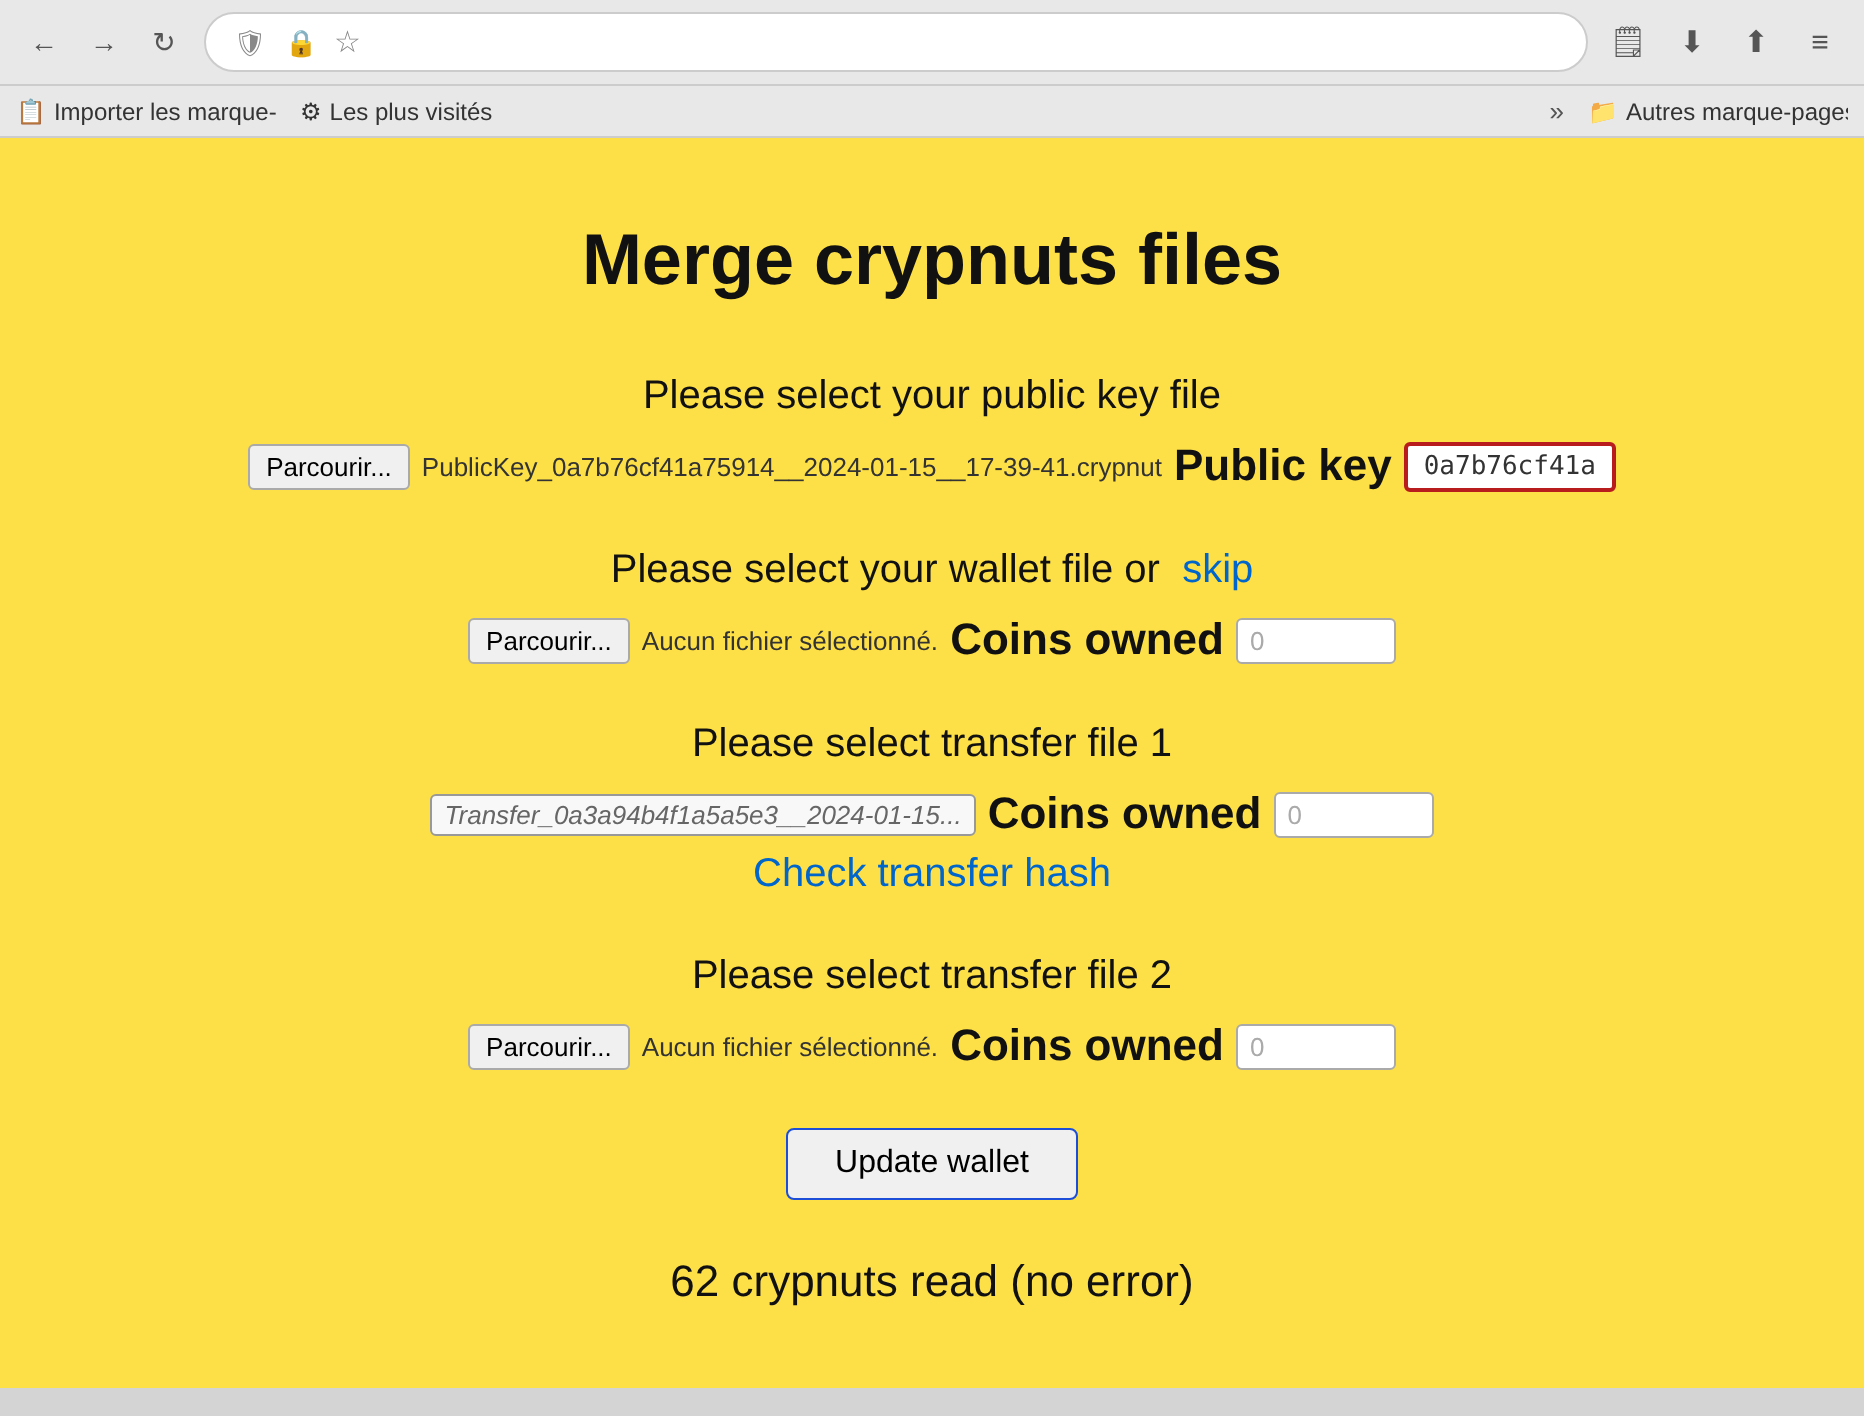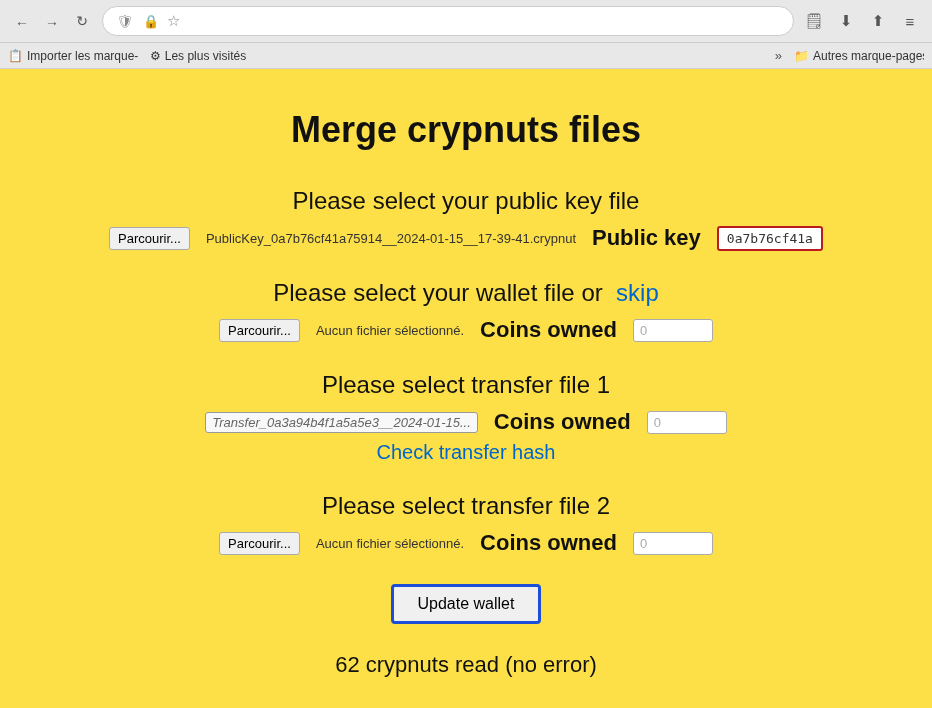--- a/index.html
+++ b/index.html
@@ -151,35 +151,35 @@
     .section {
       width: 100%;
       max-width: 750px;
       margin-bottom: 28px;
       display: flex;
       flex-direction: column;
       align-items: center;
     }
 
     .section-label {
-      font-size: 24px;
+      font-size: 20px;
       color: #111;
       margin-bottom: 10px;
       text-align: right;
     }
 
     .section-label a {
       color: #0066cc;
       text-decoration: none;
     }
 
     .section-row {
       display: flex;
       align-items: center;
-      gap: 16px;
+      gap: 6px;
       flex-wrap: wrap;
     }
 
     .browse-btn {
       padding: 3px 8px;
       font-size: 13px;
       background: #f0f0f0;
       border: 1px solid #aaa;
       border-radius: 3px;
       cursor: pointer;
@@ -240,21 +240,21 @@
       color: #0066cc;
       font-size: 20px;
       text-decoration: none;
       cursor: pointer;
     }
 
     .update-btn {
       padding: 8px 24px;
       font-size: 16px;
       background: #f0f0f0;
-      border: 3px solid #1d4ed8;
+      border: 1px solid #1d4ed8;
       border-radius: 4px;
       cursor: pointer;
       margin-bottom: 28px;
     }
 
     .status-text {
       font-size: 22px;
       color: #111;
       text-align: center;
     }

